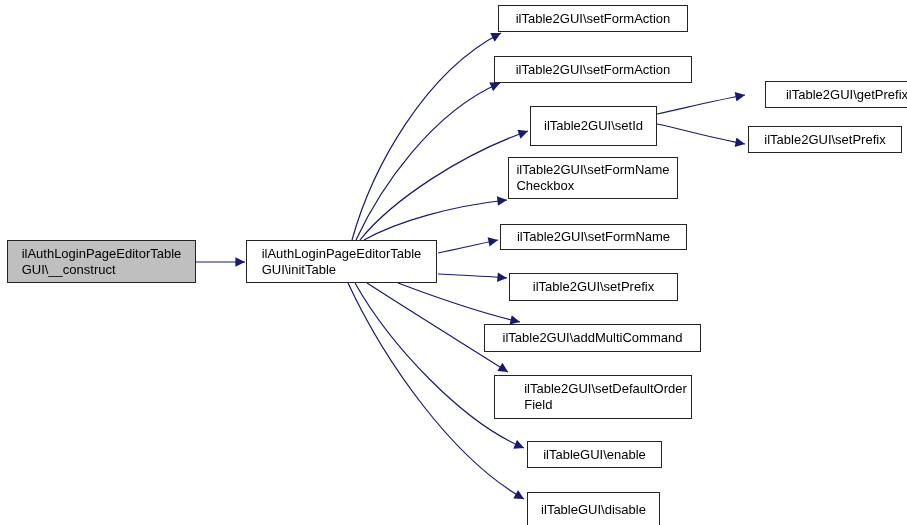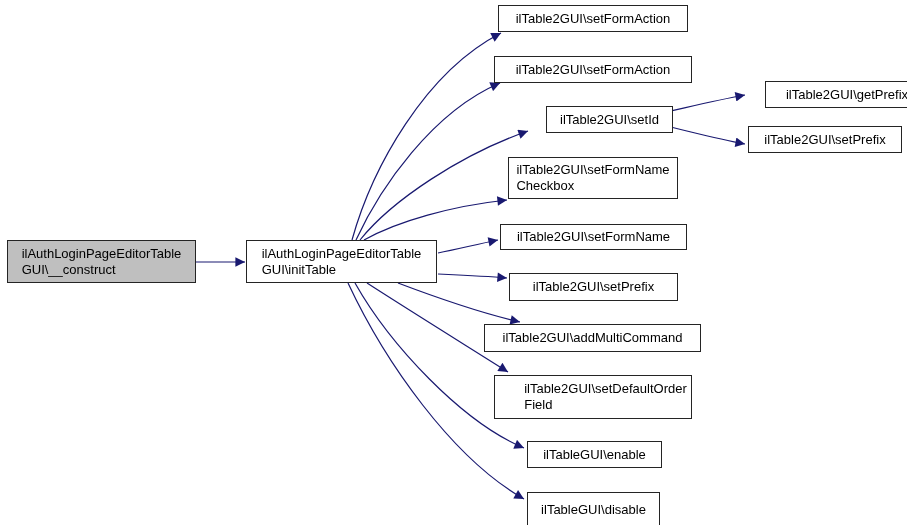--- a/index.html
+++ b/index.html
@@ -81,21 +81,21 @@
   <div class="node selected" style="left:7px; top:240px; width:189px; height:43px;">ilAuthLoginPageEditorTable
 GUI\__construct</div>
 
   <div class="node" style="left:246px; top:240px; width:191px; height:43px;">ilAuthLoginPageEditorTable
 GUI\initTable</div>
 
   <div class="node" style="left:498px; top:5px; width:190px; height:27px;">ilTable2GUI\setFormAction</div>
 
   <div class="node" style="left:494px; top:56px; width:198px; height:27px;">ilTable2GUI\setFormAction</div>
 
-  <div class="node" style="left:546px; top:106px; width:127px; height:27px;">ilTable2GUI\setId</div>
+  <div class="node" style="left:530px; top:106px; width:127px; height:40px;">ilTable2GUI\setId</div>
 
   <div class="node" style="left:748px; top:81px; width:164px; height:27px;margin-left:17px;">ilTable2GUI\getPrefix</div>
 
   <div class="node" style="left:748px; top:126px; width:154px; height:27px;">ilTable2GUI\setPrefix</div>
 
   <div class="node" style="left:508px; top:157px; width:170px; height:42px;">ilTable2GUI\setFormName
 Checkbox</div>
 
   <div class="node" style="left:500px; top:224px; width:187px; height:26px;">ilTable2GUI\setFormName</div>
 

